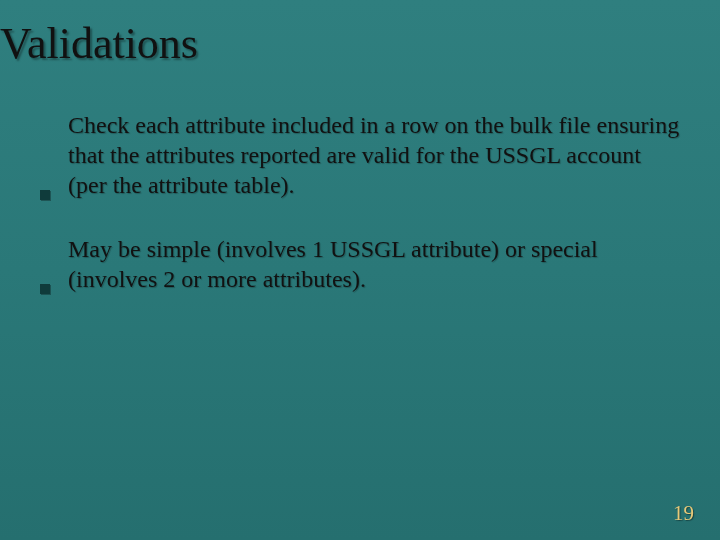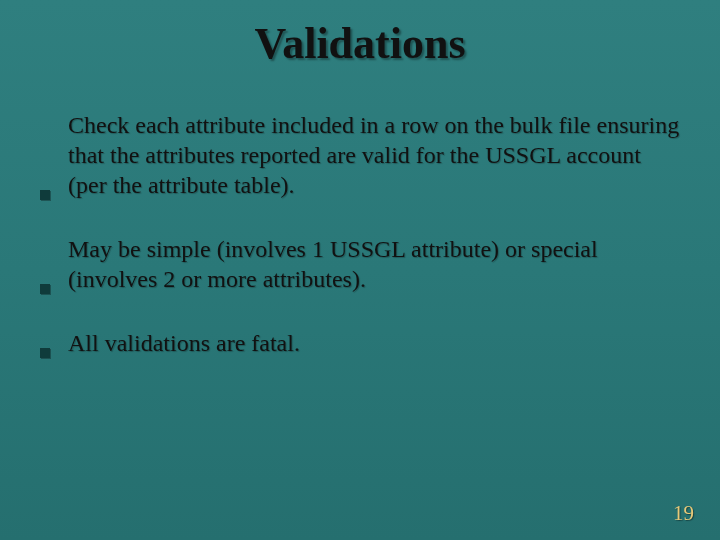--- a/index.html
+++ b/index.html
@@ -16,24 +16,23 @@
     background: linear-gradient(180deg, #2f7f7f 0%, #2a7878 50%, #256f6f 100%);
     position: relative;
     font-family: Georgia, "Times New Roman", serif;
     box-sizing: border-box;
   }
   .title {
     position: absolute;
     top: 18px;
     left: 0;
     width: 100%;
-    text-align: center;
     color: #111;
     font-size: 44px;
-    font-weight: 700;
+    font-weight: 400;
     text-shadow: 2px 2px 2px rgba(0,0,0,0.35);
     font-family: "Palatino Linotype", "Book Antiqua", Georgia, serif;
   }
   .body {
     position: absolute;
     top: 110px;
     left: 40px;
     right: 40px;
   }
   .bullet {
@@ -77,21 +76,17 @@
 
   <div class="body">
     <div class="bullet">
       <div class="marker"></div>
       <div class="text">Check each attribute included in a row on the bulk file ensuring that the attributes reported are valid for the USSGL account (per the attribute table).</div>
     </div>
     <div class="bullet">
       <div class="marker"></div>
       <div class="text">May be simple (involves 1 USSGL attribute) or special (involves 2 or more attributes).</div>
     </div>
-    <div class="bullet">
-      <div class="marker"></div>
-      <div class="text">All validations are fatal.</div>
-    </div>
   </div>
 
   <div class="pagenum">19</div>
 
 </div>
 
 </body></html>

